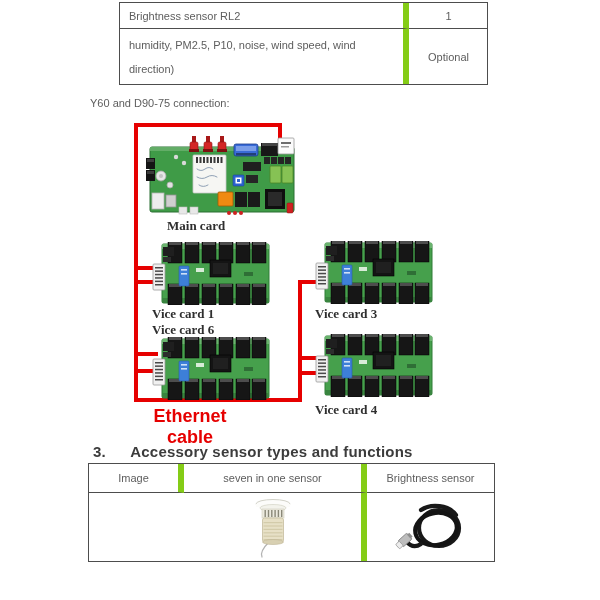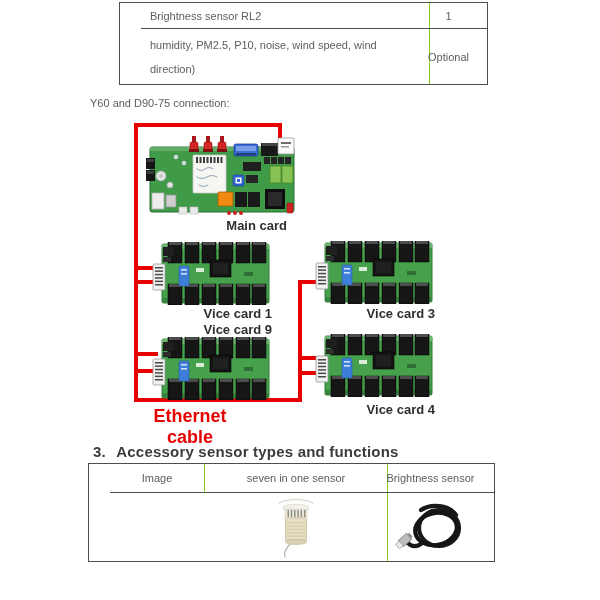--- a/index.html
+++ b/index.html
@@ -2,28 +2,28 @@
 <html><head>
 <meta charset="utf-8">
 <style>
   html,body{margin:0;padding:0;background:#fff;}
   #page{position:relative;width:600px;height:600px;background:#ffffff;overflow:hidden;
         font-family:"Liberation Sans","DejaVu Sans",sans-serif;}
   
   .tbl{position:absolute;border:1px solid #4d4d4d;box-sizing:border-box;background:#fff;}
   .cell{position:absolute;box-sizing:border-box;color:#5d5d5d;font-size:11px;}
   .bline{border-bottom:1px solid #4d4d4d;}
-  .rline{border-right:1px solid #84cc16;margin-left:21px;}
+  .rline{border-right:6px solid #84cc16;}
   .vcenter{display:flex;align-items:center;}
   .hcenter{display:flex;align-items:center;justify-content:center;text-align:center;}
   
   .caption{position:absolute;color:#5d5d5d;font-size:11px;}
   .heading{position:absolute;color:#3c3c3c;font-size:15px;font-weight:bold;letter-spacing:.2px;}
-  .cardlabel{position:absolute;width:120px;text-align:right;color:#2f2f2f;
-             font-size:13px;font-weight:bold;}
+  .cardlabel{position:absolute;width:120px;text-align:left;color:#2f2f2f;
+             font-size:13px;font-weight:bold;font-family:Liberation Serif, serif;}
   .redlabel{position:absolute;width:120px;text-align:center;font-size:18px;font-weight:bold;}
   
   .cable{position:absolute;background:#e60000;}
   
   .imgbox{position:absolute;}
   svg{display:block;}
 </style>
 </head>
 <body>
 
@@ -173,21 +173,21 @@
         <rect x="3" y="25" width="8" height="1.5" fill="#4a4a4a"></rect>
         <rect x="3" y="28.4" width="8" height="1.5" fill="#4a4a4a"></rect>
         <rect x="3" y="31.8" width="8" height="1.5" fill="#4a4a4a"></rect>
         <rect x="3" y="35.2" width="8" height="1.5" fill="#4a4a4a"></rect>
         <rect x="3" y="38.6" width="8" height="1.5" fill="#4a4a4a"></rect>
         <rect x="3" y="42" width="8" height="1.5" fill="#4a4a4a"></rect>
       </svg>
     </div>
   <div class="cardlabel" style="left:152px;top:306px;">Vice card 1</div>
 
-  <div class="cardlabel" style="left:152px;top:322px;">Vice card 9</div>
+  <div class="cardlabel" style="left:152px;top:322px;">Vice card 6</div>
   <div class="imgbox vice" style="left:152px;top:337px;">
       <svg width="118" height="63" viewBox="0 0 118 63">
         <rect x="10" y="2" width="107" height="59" fill="#46a04c" stroke="#2e7d36" stroke-width="1" rx="1.5"></rect>
         <rect x="10" y="2" width="107" height="5" fill="#6ab36e"></rect>
         <rect x="10" y="56" width="107" height="5" fill="#39853f"></rect>
         <rect x="16" y="0" width="14" height="21" fill="#161616" stroke="#000" stroke-width="0.5"></rect>
         <rect x="17" y="0" width="12" height="3" fill="#4d4d4d"></rect>
         <rect x="33" y="0" width="14" height="21" fill="#161616" stroke="#000" stroke-width="0.5"></rect>
         <rect x="34" y="0" width="12" height="3" fill="#4d4d4d"></rect>
         <rect x="50" y="0" width="14" height="21" fill="#161616" stroke="#000" stroke-width="0.5"></rect>
@@ -324,21 +324,21 @@
         <rect x="3" y="38.6" width="8" height="1.5" fill="#4a4a4a"></rect>
         <rect x="3" y="42" width="8" height="1.5" fill="#4a4a4a"></rect>
       </svg>
     </div>
   <div class="cardlabel" style="left:315px;top:402px;">Vice card 4</div>
 
   <div class="redlabel" id="cablelabel" style="left: 130px; top: 406px; color: rgb(230, 0, 0);">Ethernet cable</div>
 
   <div class="heading" style="left:93px;top:443px;">
     <span>3.</span>
-    <span style="margin-left:6px;text-align:right;">Accessory sensor types and functions</span>
+    <span style="margin-left:20px;text-align:right;">Accessory sensor types and functions</span>
   </div>
 
   <div class="tbl" style="left:88px;top:463px;width:407px;height:99px;">
 
     <div class="cell bline rline hcenter" style="left:0;top:0;width:95px;height:29px;">
       <span>Image</span>
     </div>
     <div class="cell bline rline hcenter" style="left:95px;top:0;width:183px;height:29px;">
       <span>seven in one sensor</span>
     </div>

